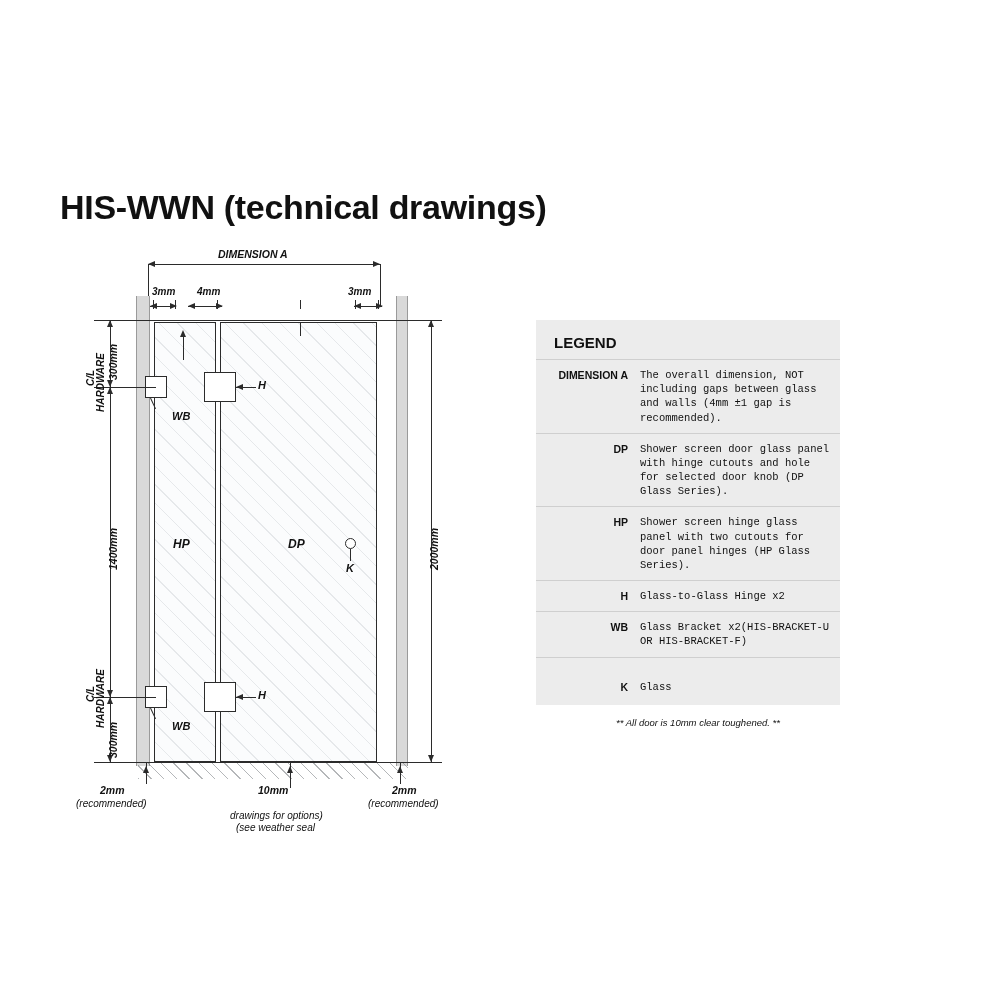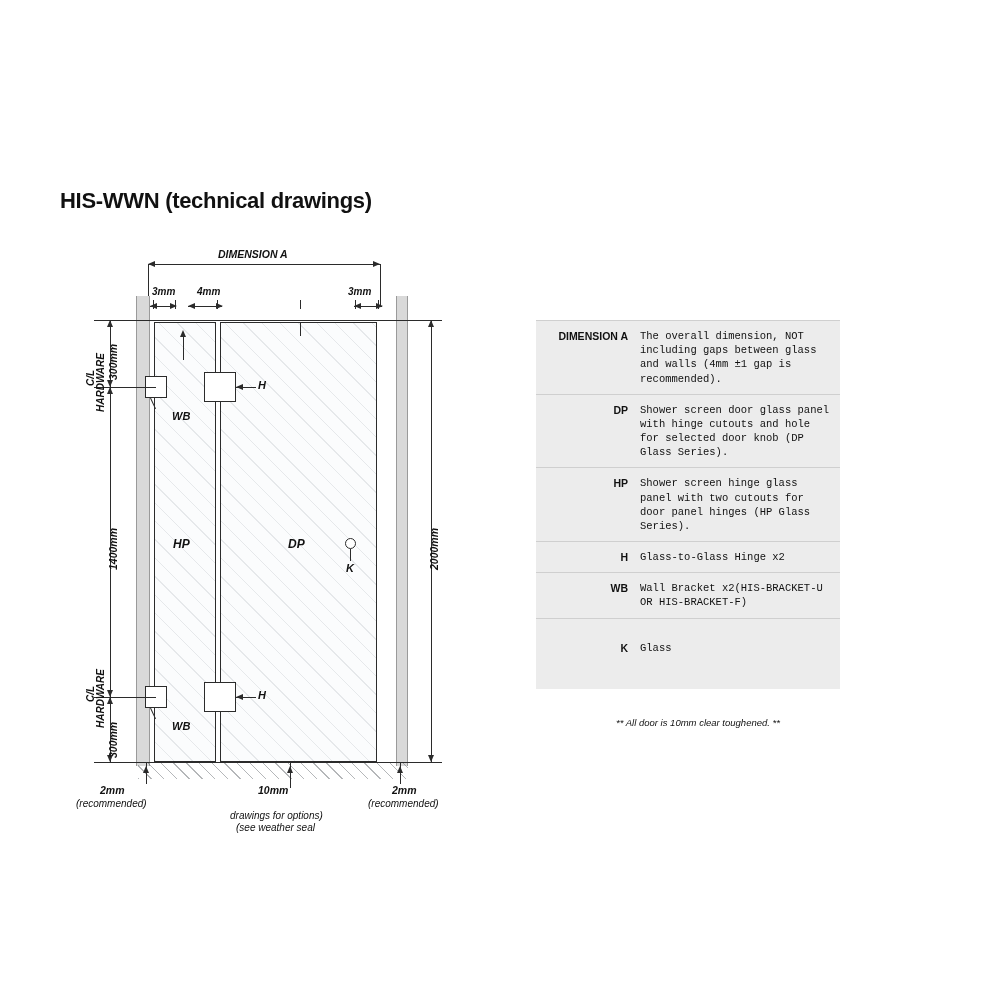--- a/index.html
+++ b/index.html
@@ -12,21 +12,21 @@
     height: 1000px;
     position: relative;
     font-family: "Liberation Sans", sans-serif;
     color: #1a1a1a;
     overflow: hidden;
   }
   #page-title {
     position: absolute;
     left: 60px;
     top: 188px;
-    font-size: 22px;
+    font-size: 34px;
     font-weight: bold;
     letter-spacing: -0.3px;
     color: #111;
   }
 
   
   #drawing {
     position: absolute;
     left: 60px;
     top: 250px;
@@ -307,41 +307,42 @@
 
   <div class="dim" style="left:198px; top:534px;">10mm</div>
   <div class="dim-plain" style="left:176px; top:572px;">(see weather seal</div>
   <div class="dim-plain" style="left:170px; top:560px;">drawings for options)</div>
 
   <div class="dim" style="left:332px; top:534px;">2mm</div>
   <div class="dim-plain" style="left:308px; top:548px;">(recommended)</div>
 </div>
 
 <div id="legend">
+  <div id="legend-title">LEGEND</div>
   <table class="legend-table">
     <tbody>
       <tr>
         <td class="lg-key">DIMENSION A</td>
         <td class="lg-val">The overall dimension, NOT including gaps between glass and walls (4mm ±1 gap is recommended).</td>
       </tr>
       <tr>
         <td class="lg-key">DP</td>
         <td class="lg-val">Shower screen door glass panel with hinge cutouts and hole for selected door knob (DP Glass Series).</td>
       </tr>
       <tr>
         <td class="lg-key">HP</td>
         <td class="lg-val">Shower screen hinge glass panel with two cutouts for door panel hinges (HP Glass Series).</td>
       </tr>
       <tr>
         <td class="lg-key">H</td>
         <td class="lg-val">Glass-to-Glass Hinge x2</td>
       </tr>
       <tr>
         <td class="lg-key">WB</td>
-        <td class="lg-val">Wall Bracket x2(HIS-BRACKET-U OR HIS-BRACKET-F)</td>
+        <td class="lg-val">Glass Bracket x2(HIS-BRACKET-U OR HIS-BRACKET-F)</td>
       </tr>
       <tr class="lg-spacer">
         <td></td>
           <td></td>
       </tr>
       <tr>
         <td class="lg-key nb">K</td>
         <td class="lg-val nb">Glass</td>
       </tr>
     </tbody>

